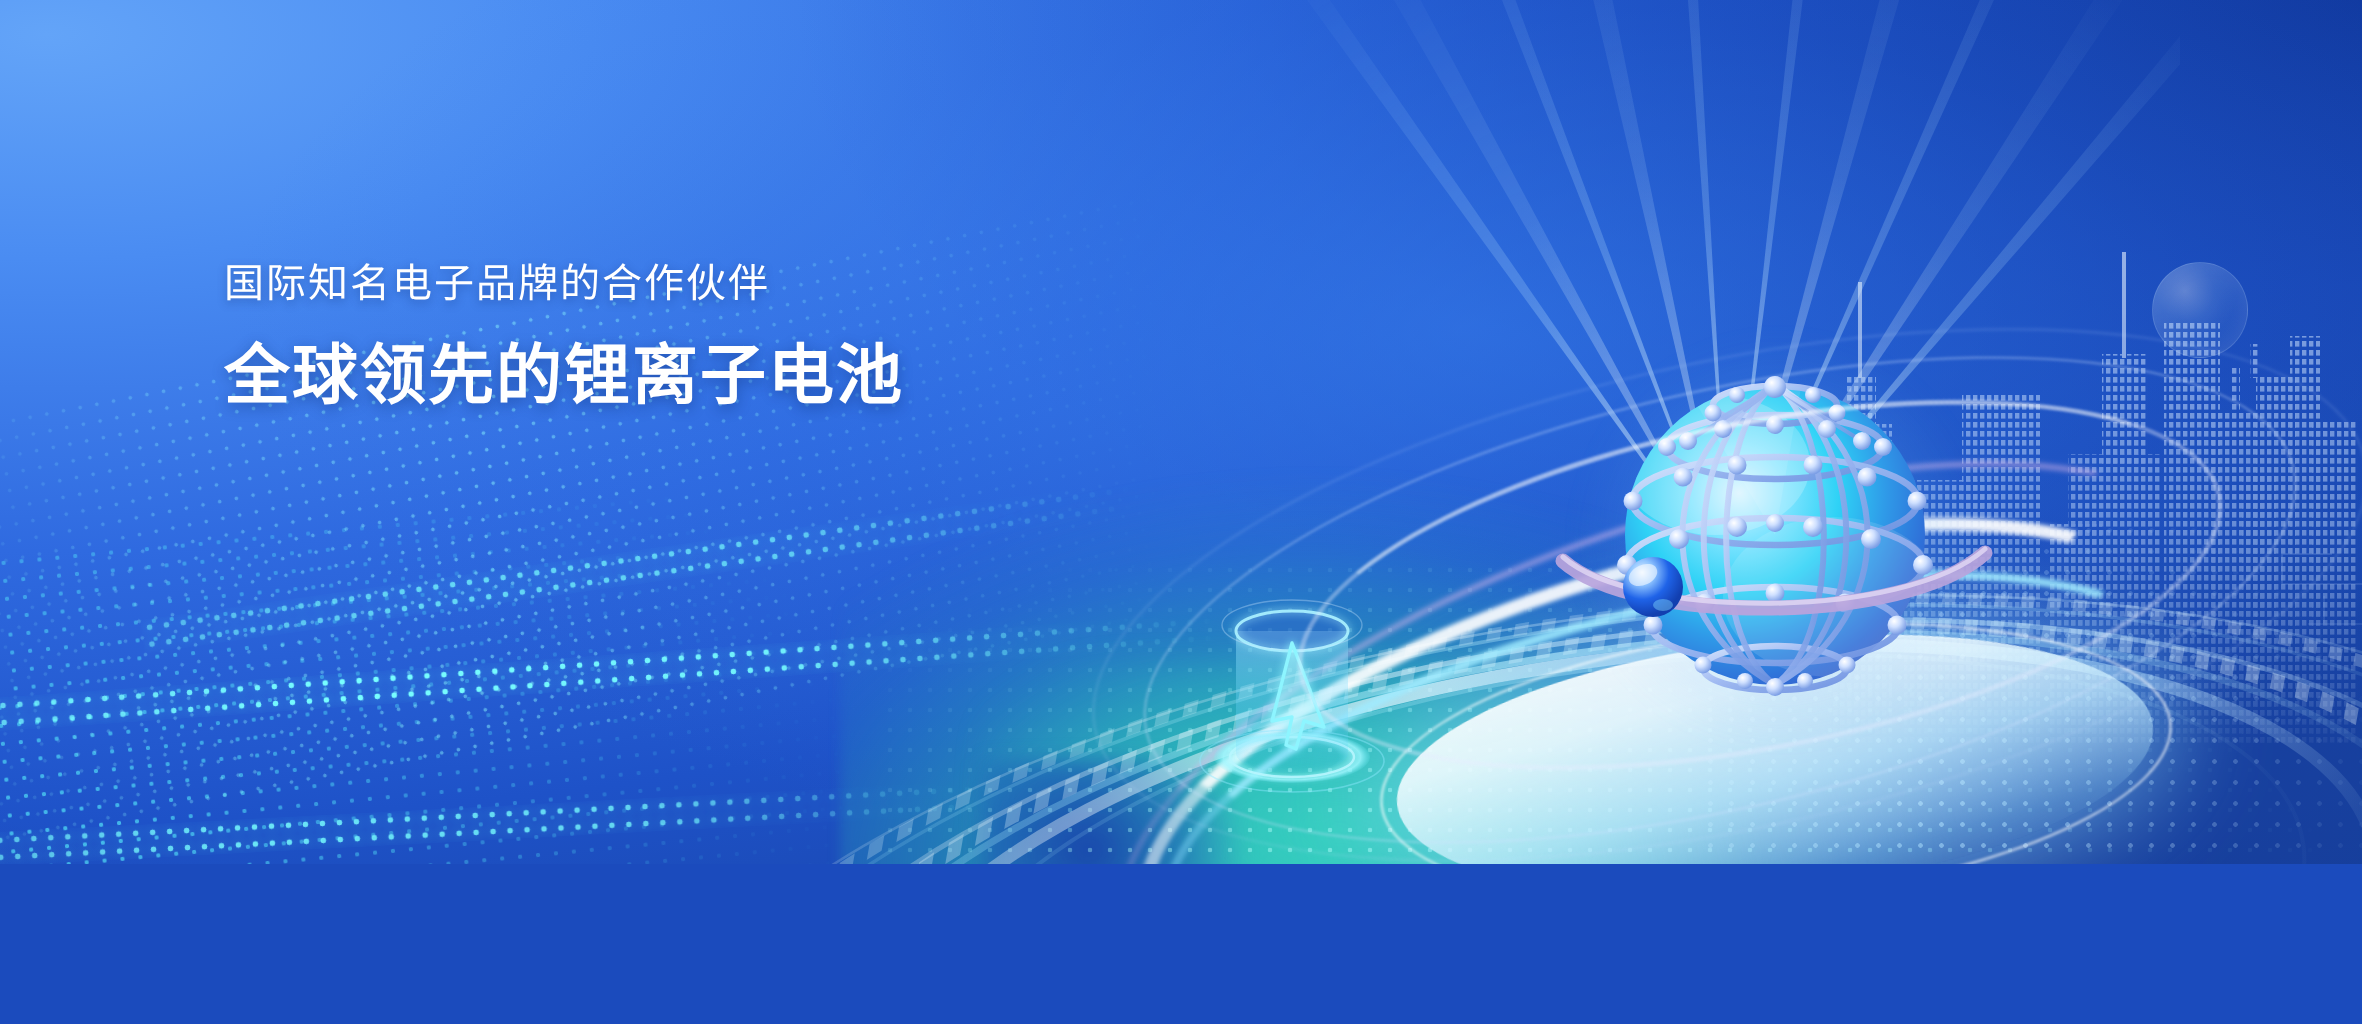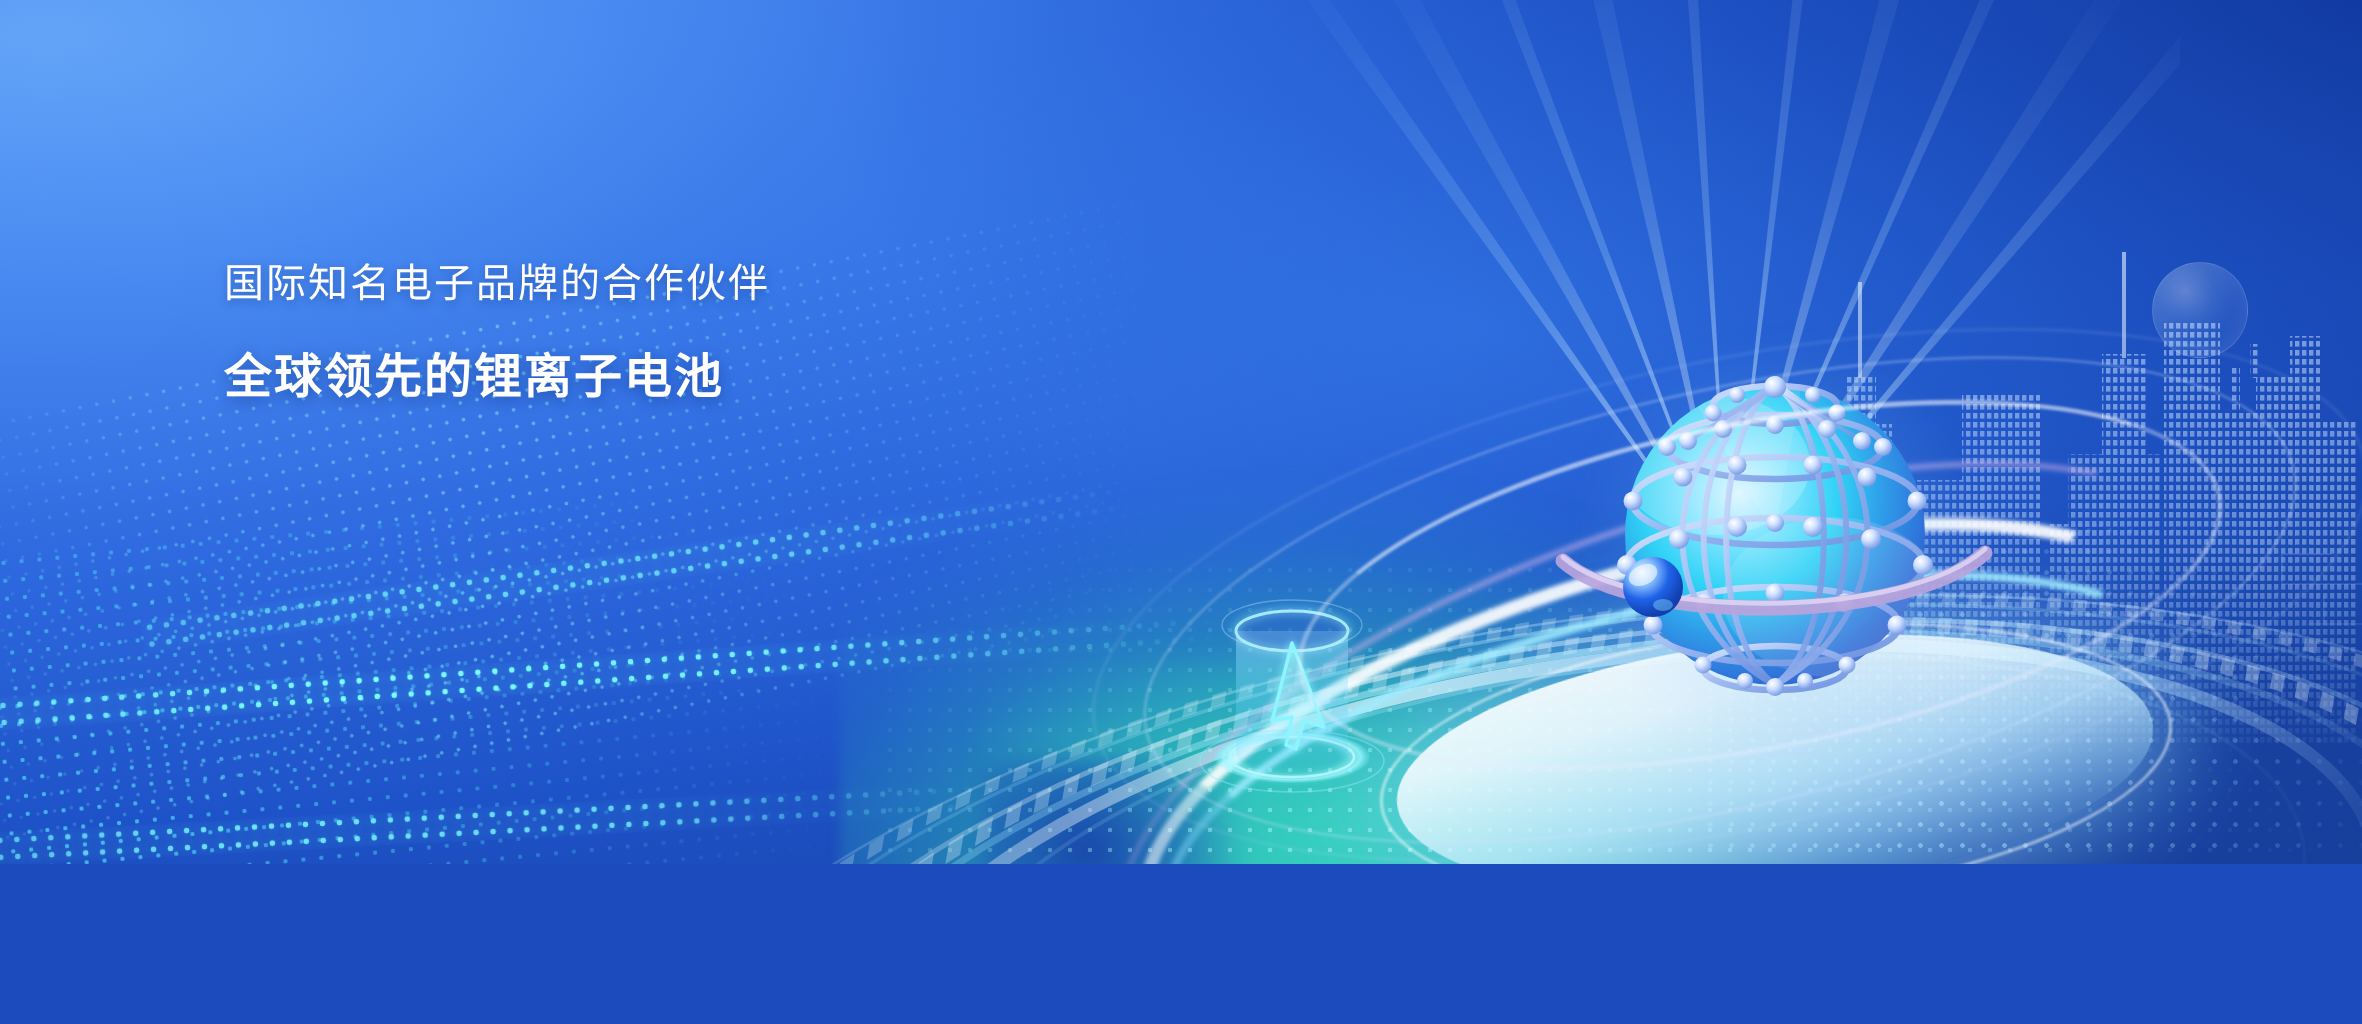--- a/index.html
+++ b/index.html
@@ -300,22 +300,22 @@
   .subtitle {
     font-size:40px;
     line-height:1.25;
     color:#ffffff;
     font-weight:400;
     letter-spacing:2px;
     text-shadow:0 3px 10px rgba(10,40,110,.38);
     white-space:nowrap;
   }
   .headline {
-    margin-top:39px;
-    font-size:48px;
+    margin-top:26px;
+    font-size:66px;
     line-height:1.26;
     color:#ffffff;
     font-weight:700;
     letter-spacing:2px;
     text-shadow:0 4px 14px rgba(10,40,110,.42);
   }
   .headline .ln { display:block; white-space:nowrap; }
 
   
   .vignette {

